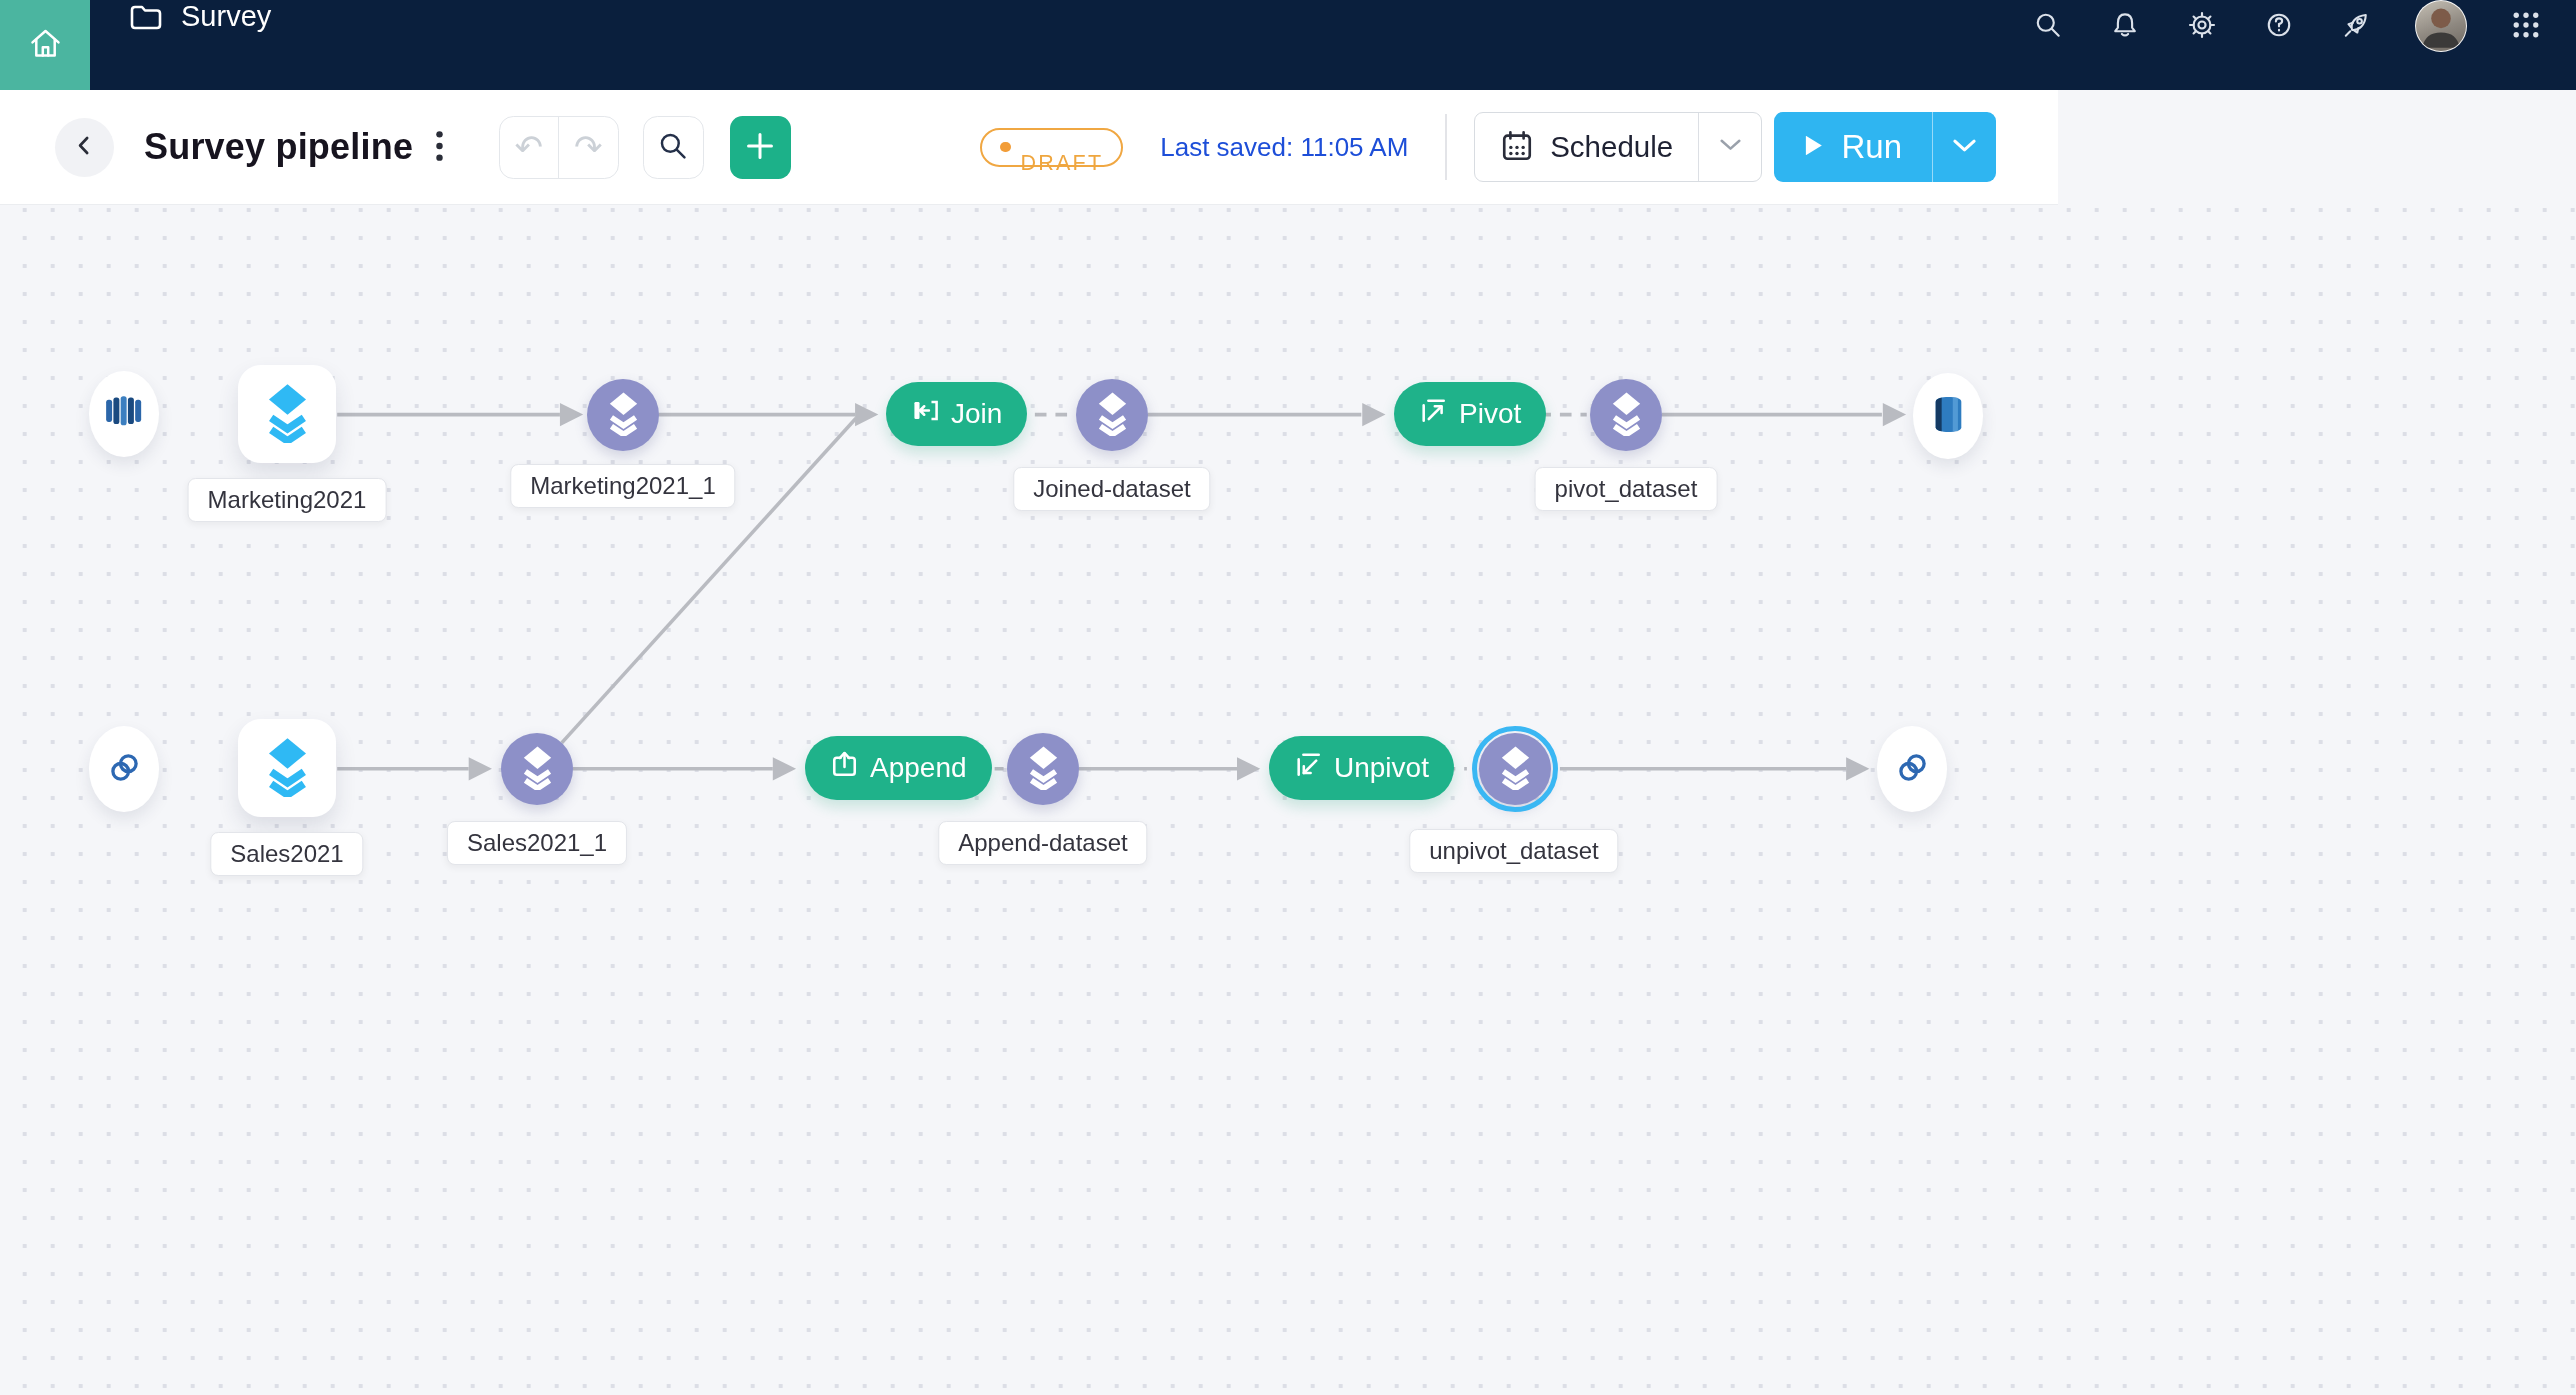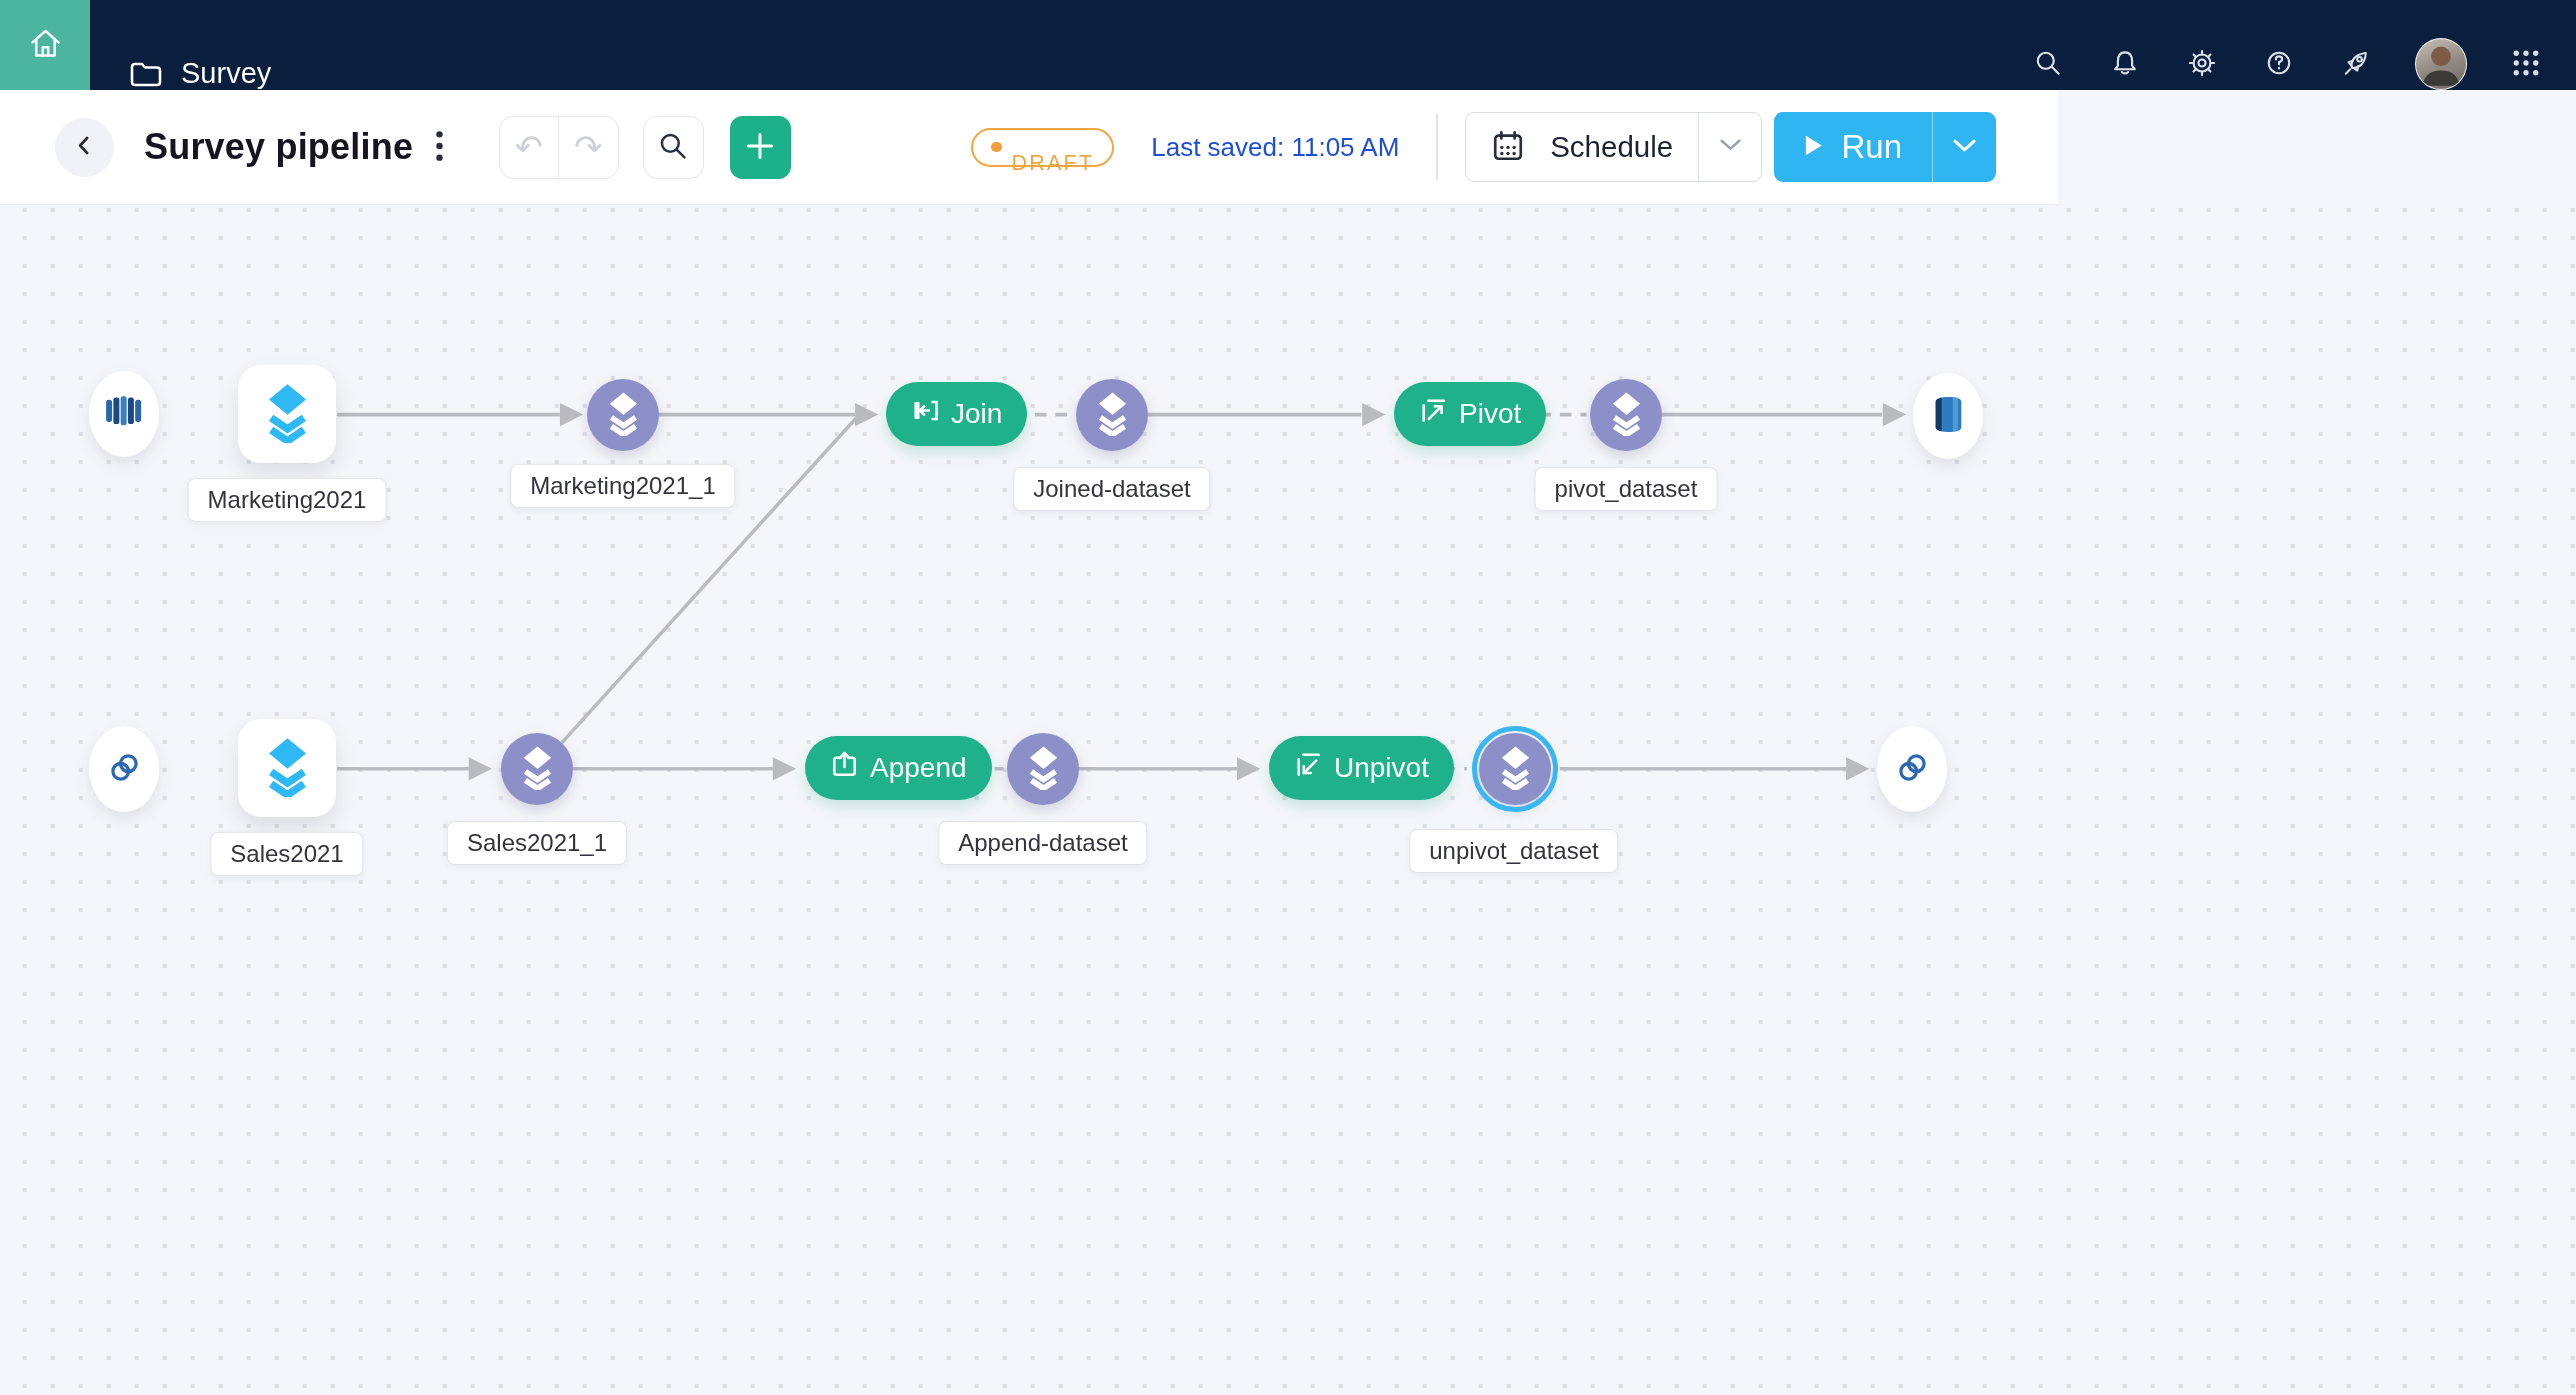--- a/index.html
+++ b/index.html
@@ -1,21 +1,21 @@
 <!DOCTYPE html>
 <html style="font-size:14.3px"><head>
 <meta charset="utf-8">
 <style>
   * { margin:0; padding:0; box-sizing:border-box; }
   html,body { width:2576px; height:1395px; overflow:hidden;
     font-family:"Liberation Sans","DejaVu Sans",sans-serif; background:#f5f6f9; }
 
   
   .topbar { position:absolute; left:0; top:0; width:2576px; height:90px;
-    background:#0a1f3d; display:flex; align-items:flex-end; }
+    background:#0a1f3d; display:flex; align-items:flex-start; }
   .home-btn { width:90px; height:90px; background:#4bb5a0; display:flex;
     align-items:center; justify-content:center; cursor:pointer; flex:0 0 auto; }
   .breadcrumb { display:flex; align-items:center; gap:18px; margin-left:39px;
     color:#ffffff; font-size:29px; cursor:pointer; }
   .breadcrumb svg { display:block; }
   .tb-right { margin-left:auto; margin-right:32px; display:flex; align-items:center; gap:41px; }
   .tb-icon { width:36px; height:36px; display:flex; align-items:center; justify-content:center;
     color:#dbe1ea; cursor:pointer; }
   .avatar { width:52px; height:52px; border-radius:50%; overflow:hidden;
     border:1.8px solid rgba(255,255,255,.9);
@@ -42,21 +42,21 @@
 
   .tbar-right { margin-left:auto; display:flex; align-items:center; }
   .draft-pill { height:39px; border:2.2px solid #f0a742; border-radius:19.7px; padding:0 18px;
     display:flex; align-items:center; gap:9.8px; }
   .draft-dot { width:10.7px; height:10.7px; border-radius:50%; background:#f29d38; }
   .draft-text { font-size:21.5px; letter-spacing:2.2px; color:#efa63f;margin-top:32px; }
   .last-saved { margin-left:37px; font-size:26px; color:#1d4ed8; }
   .vdiv { margin-left:37px; width:1.8px; height:66px; background:#e3e4e8; }
   .btn-schedule { margin-left:27px; height:70px; border:1.8px solid #d8dce1; border-radius:9px;
     background:#fff; display:flex; align-items:stretch; overflow:hidden; }
-  .sched-main { display:flex; align-items:center; gap:25px; padding:0 25px; cursor:pointer; }
+  .sched-main { display:flex; align-items:center; gap:16px; padding:0 25px; cursor:pointer; }
   .sched-label { font-size:29.5px; color:#1f2233; }
   .sched-caret { width:63px; border-left:1.8px solid #dcdfe4; display:flex; align-items:center;
     justify-content:center; color:#9aa1ab; cursor:pointer; }
   .btn-run { margin-left:11.6px; height:70px; border-radius:9px; background:#2fb5f1; color:#fff;
     display:flex; align-items:stretch; overflow:hidden; }
   .run-main { display:flex; align-items:center; gap:18px; padding:0 30px; cursor:pointer; }
   .run-label { font-size:33px; }
   .run-caret { width:64px; border-left:1.8px solid rgba(255,255,255,.5); display:flex;
     align-items:center; justify-content:center; cursor:pointer; }
 

